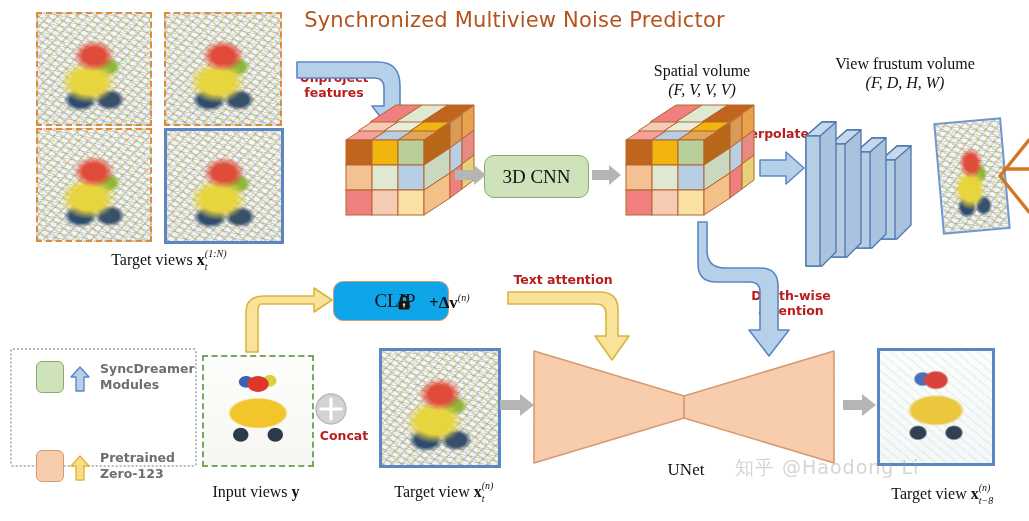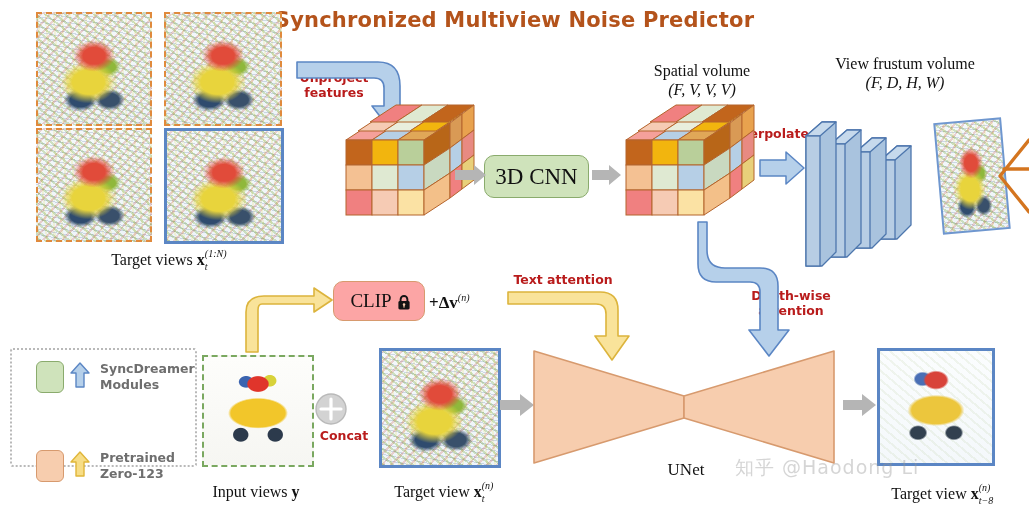--- a/index.html
+++ b/index.html
@@ -17,21 +17,21 @@
     background: #ffffff;
     overflow: hidden;
   }
   .abs { position: absolute; }
 
   
   #title {
     left: 0; top: 8px; width: 1029px;
     text-align: center;
     font-family: "DejaVu Sans", sans-serif;
-    font-weight: bold;
+    font-weight: normal;
     font-size: 21px;
     color: #b4531b;
     letter-spacing: .2px;
   }
 
   
   .noisy {
     background-color: #f2f6fa;
     background-image:
       radial-gradient(ellipse 26% 20% at 50% 38%, #e14b3a 0 38%, rgba(225,75,58,0) 72%),
@@ -75,21 +75,21 @@
   }
 
   
   .modbox {
     display: flex; align-items: center; justify-content: center;
     border-radius: 10px;
     font-family: "Liberation Serif", serif;
     color: #111;
   }
   .box-green { background: #cfe3bb; border: 1.6px solid #8aab6d; }
-  .box-orange{ background: #fca5a5; border: 1.6px solid #d79a6e; }
+  .box-orange{ background: #0ea5e9; border: 1.6px solid #d79a6e; padding-left: 24px; }
 
   
   .lbl-gray {
     color: #b91c1c;
     font-family: "DejaVu Sans", sans-serif;
     font-size: 12.5px;
     font-weight: 600;
     line-height: 15px;
     text-align: center;
   }
@@ -106,21 +106,21 @@
   .stackvar { position: relative; display: inline-block; }
   .stackvar .sup2 { position: absolute; left: 100%; top: -6px; font-size: 10px; font-style: italic; white-space: nowrap; }
   .stackvar .sub2 { position: absolute; left: 100%; top: 7px;  font-size: 10px; font-style: italic; white-space: nowrap; }
 
   
   #legend {
     border: 2px dotted #b9b9b9;
     border-radius: 3px;
     background: #fff;
   }
-  .legend-row { display: flex; align-items: flex-start; }
+  .legend-row { display: flex; align-items: flex-end; }
   .legend-swatch { width: 26px; height: 30px; border-radius: 6px; }
   .legend-text {
     color: #6e6e6e;
     font-family: "DejaVu Sans", sans-serif;
     font-size: 12.5px;
     font-weight: 600;
     line-height: 16px;
     margin-left: 9px;
   }
 
@@ -154,21 +154,21 @@
       <span class="sup2">(1:N)</span>
       <span class="sub2">t</span>
     </span>
   </div>
 
   <div class="abs lbl-gray" style="left:294px; top:70px; width:80px;">
     <div>Unproject</div>
     <div>features</div>
   </div>
 
-  <div class="abs modbox box-green" style="left:484px; top:155px; width:103px; height:41px; font-size:23px;">3D CNN</div>
+  <div class="abs modbox box-green" style="left:484px; top:155px; width:103px; height:41px; font-size:19px;">3D CNN</div>
 
   <div class="abs lbl-serif" style="left:612px; top:61px; width:180px;">
     <div>Spatial volume</div>
     <div class="mi">(F, V, V, V)</div>
   </div>
 
   <div class="abs lbl-gray" style="left:730px; top:126px; width:86px; text-align:left;">Interpolate</div>
 
   <div class="abs lbl-serif" style="left:805px; top:54px; width:200px;">
     <div>View frustum volume</div>

